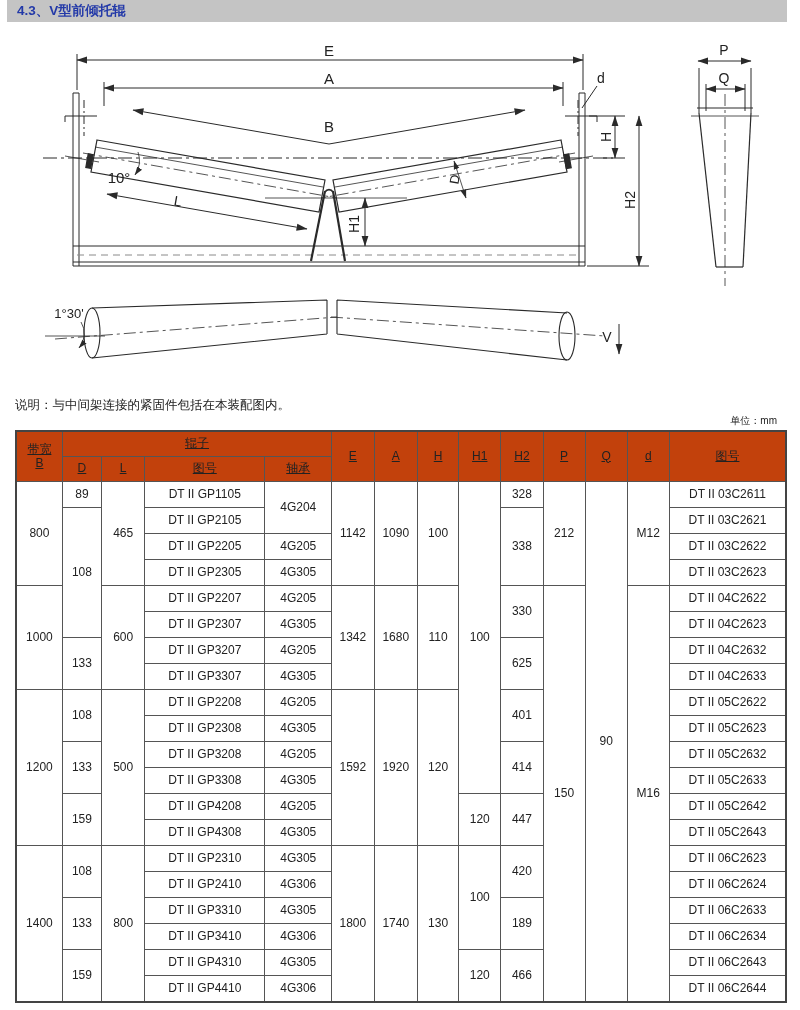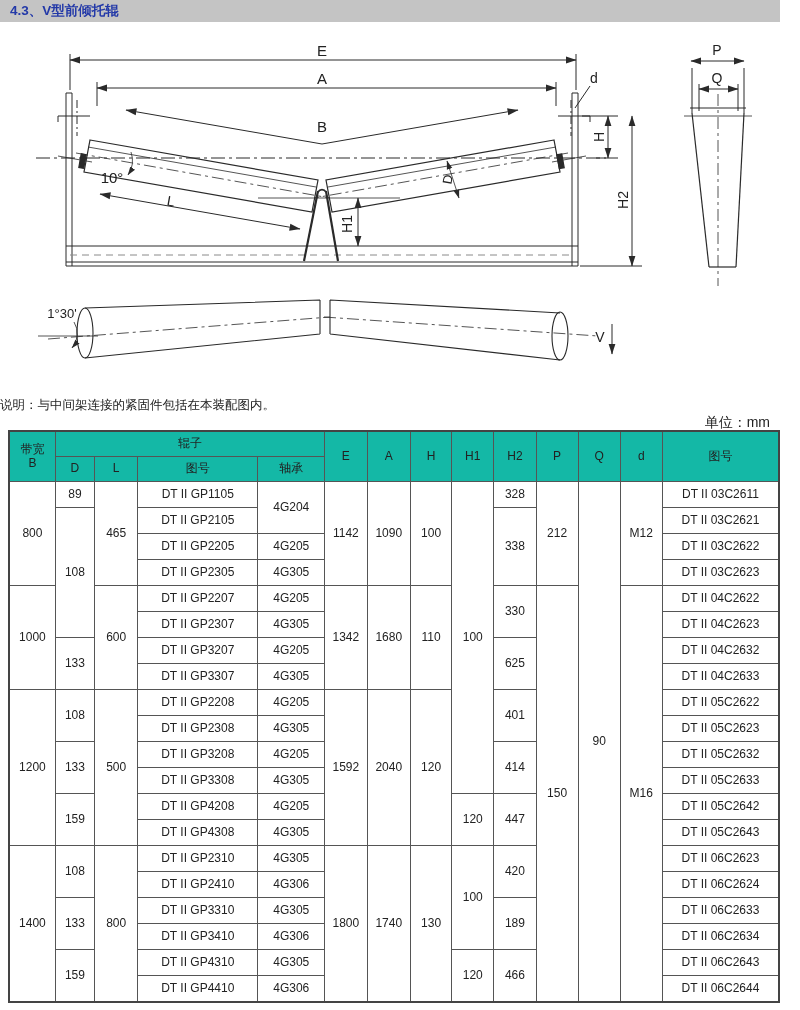--- a/index.html
+++ b/index.html
@@ -1,27 +1,27 @@
 <!DOCTYPE html>
 <html><head>
 <meta charset="utf-8">
 <style>
   html,body{margin:0;padding:0;background:#fff;}
   .page{position:relative;width:780px;height:1010px;background:#fff;overflow:hidden;
-        font-family:"Liberation Sans","DejaVu Sans",sans-serif;color:#333;}
+        font-family:"Liberation Sans","DejaVu Sans",sans-serif;color:#333;margin-left:7px;}
   .titlebar{position:absolute;top:0;left:0;width:800px;height:22px;background:#c4c4c4;}
   .titlebar .t{position:absolute;left:10px;top:0;line-height:22px;font-size:13.5px;font-weight:bold;color:#2339a8;}
   svg.drawing{position:absolute;top:28px;left:0;}
-  .note{position:absolute;top:397px;left:0;font-size:12.5px;color:#222;}
-  .unit{position:absolute;top:414px;right:10px;font-size:14px;color:#222;}
+  .note{position:absolute;top:397px;left:8px;font-size:12.5px;color:#222;}
+  .unit{position:absolute;top:414px;right:10px;font-size:10px;color:#222;}
   table.spec{position:absolute;top:430px;left:8px;border-collapse:collapse;table-layout:fixed;
              border:2px solid #444;}
   table.spec th,table.spec td{border:1px solid #555;text-align:center;vertical-align:middle;
              padding:0;font-size:12px;font-weight:normal;color:#222;line-height:1.15;}
-  table.spec thead th{height:24px;background:#14b8a6;}
+  table.spec thead th{height:24px;background:#c2410c;text-decoration:underline;}
   table.spec tbody td{height:25px;background:#fff;}
 </style>
 </head>
 <body>
 
 <div class="page">
 
   <div class="titlebar">
     <span class="t">4.3、V型前倾托辊</span>
   </div>
@@ -287,21 +287,21 @@
           <td>4G305</td>
           <td>DT II 04C2633</td>
         </tr>
         <tr>
           <td rowspan="6">1200</td>
           <td rowspan="2">108</td>
           <td rowspan="6">500</td>
           <td>DT II GP2208</td>
           <td>4G205</td>
           <td rowspan="6">1592</td>
-          <td rowspan="6">2040</td>
+          <td rowspan="6">1920</td>
           <td rowspan="6">120</td>
           <td rowspan="2">401</td>
           <td>DT II 05C2622</td>
         </tr>
         <tr>
           <td>DT II GP2308</td>
           <td>4G305</td>
           <td>DT II 05C2623</td>
         </tr>
         <tr>

